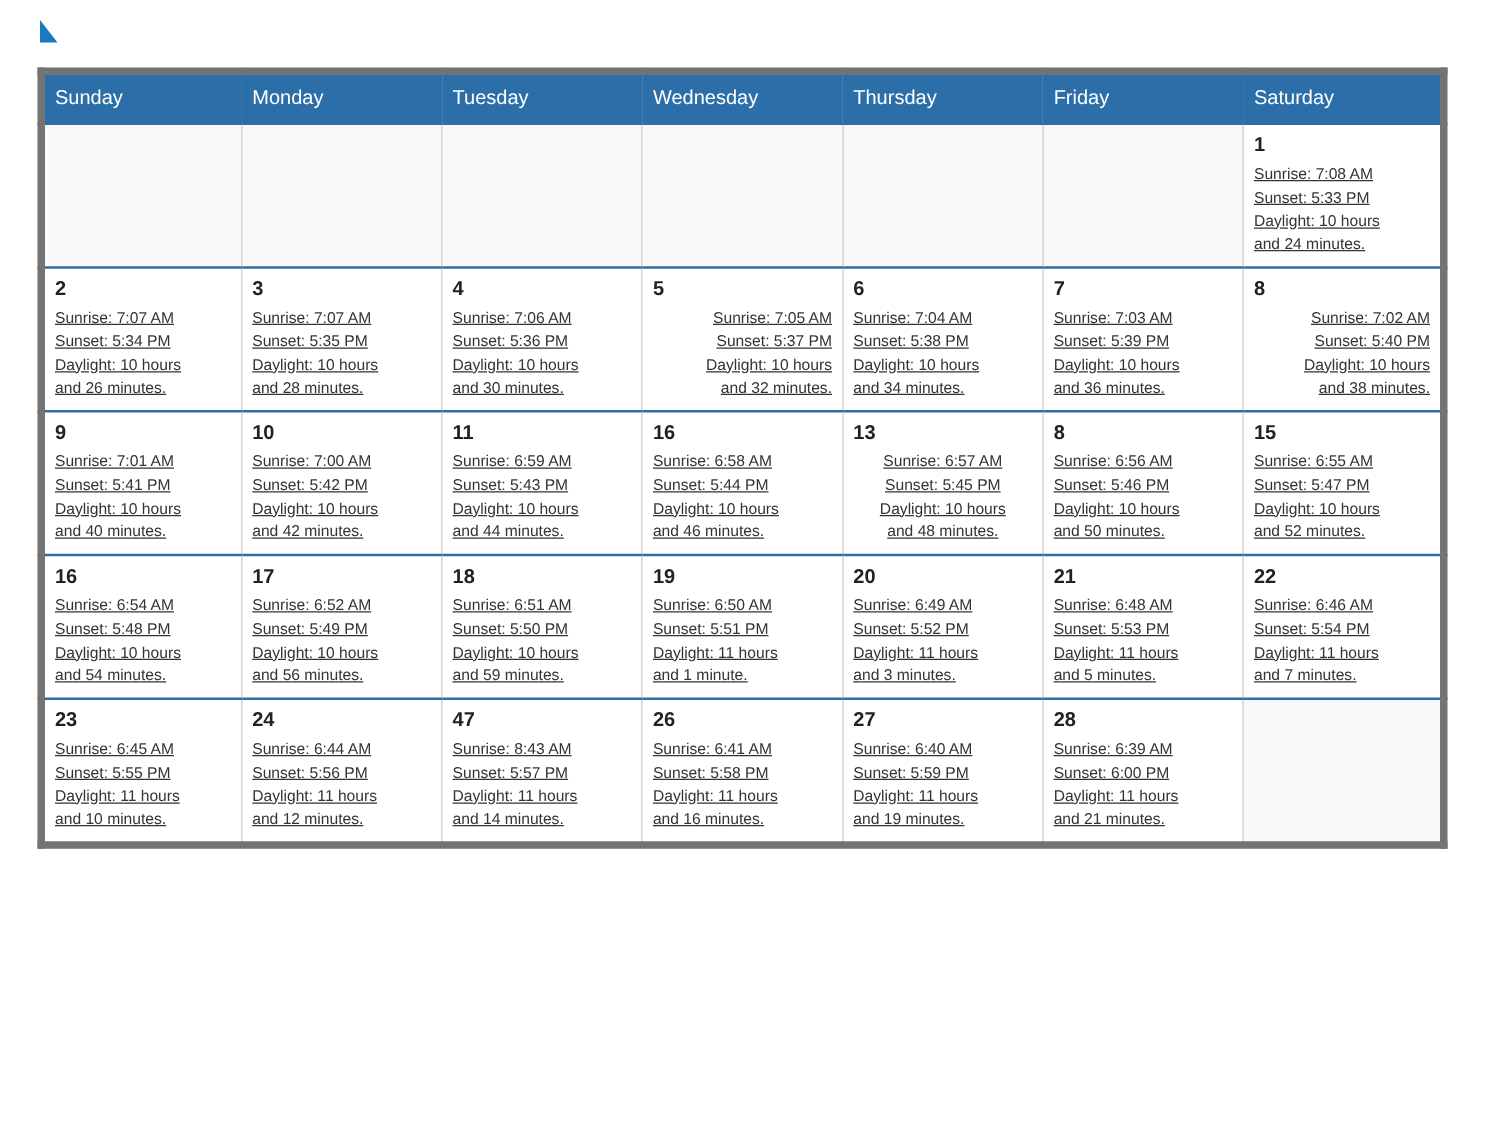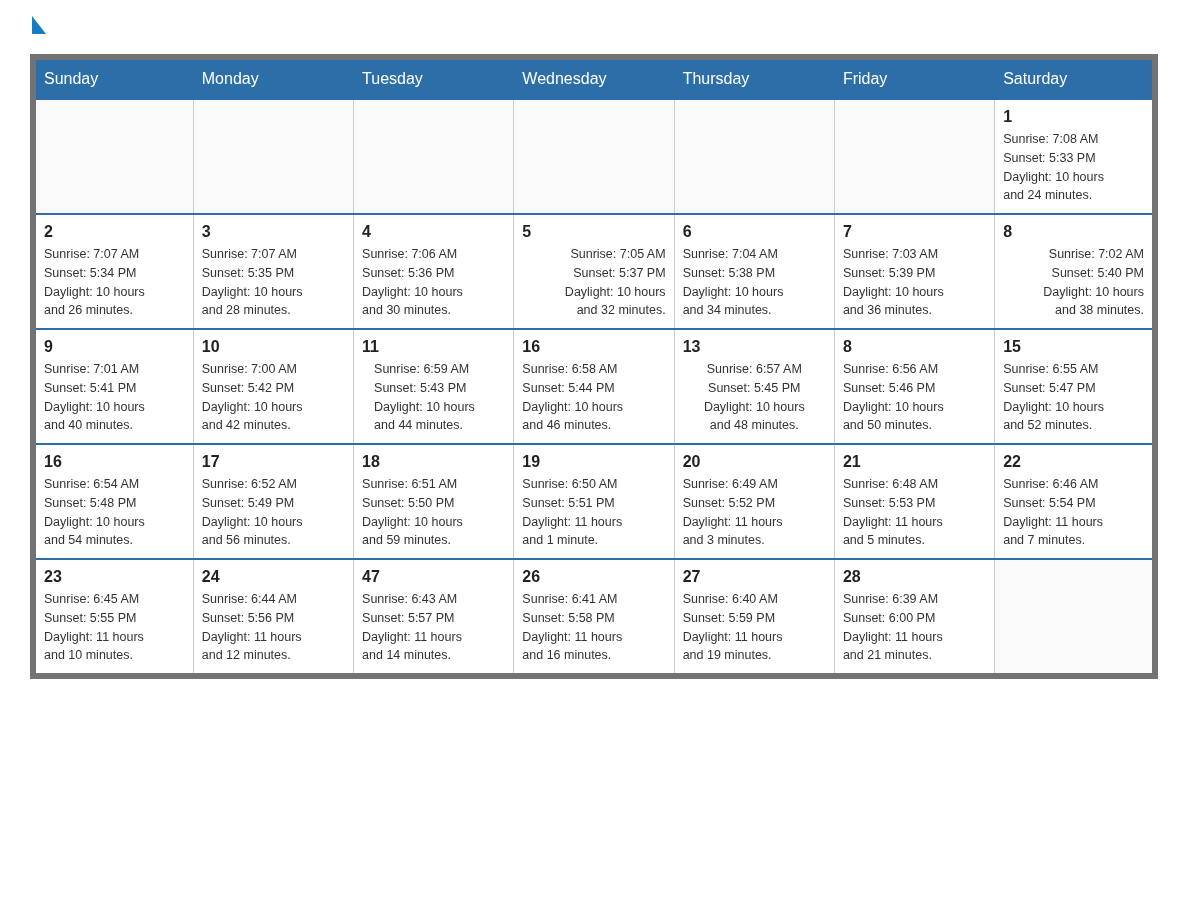--- a/index.html
+++ b/index.html
@@ -58,20 +58,21 @@
       font-size: 16px;
       font-weight: bold;
       color: #222;
       display: block;
       margin-bottom: 4px;
     }
     .calendar td .day-info {
       font-size: 12.5px;
       color: #333;
       line-height: 1.5;
+      text-decoration: underline;
     }
     .calendar tr.week-row td {
       border-top: 2px solid #2c6fa8;
     }
     .empty-cell {
       background: #f9f9f9;
     }
     .logo-general {
       font-size: 30px;
       font-weight: bold;
@@ -210,21 +211,21 @@
         </td>
         <td>
           <span class="day-num">10</span>
           <div class="day-info" style="white-space: pre-line;">Sunrise: 7:00 AM
 Sunset: 5:42 PM
 Daylight: 10 hours
 and 42 minutes.</div>
         </td>
         <td>
           <span class="day-num">11</span>
-          <div class="day-info" style="white-space: pre-line; margin-left: 12px;">Sunrise: 6:59 AM
+          <div class="day-info" style="white-space: pre-line;">Sunrise: 6:59 AM
 Sunset: 5:43 PM
 Daylight: 10 hours
 and 44 minutes.</div>
         </td>
         <td>
           <span class="day-num">16</span>
           <div class="day-info" style="white-space: pre-line;">Sunrise: 6:58 AM
 Sunset: 5:44 PM
 Daylight: 10 hours
 and 46 minutes.</div>
@@ -312,21 +313,21 @@
         </td>
         <td>
           <span class="day-num">24</span>
           <div class="day-info" style="white-space: pre-line;">Sunrise: 6:44 AM
 Sunset: 5:56 PM
 Daylight: 11 hours
 and 12 minutes.</div>
         </td>
         <td>
           <span class="day-num">47</span>
-          <div class="day-info" style="white-space: pre-line;">Sunrise: 6:43 AM
+          <div class="day-info" style="white-space: pre-line;">Sunrise: 8:43 AM
 Sunset: 5:57 PM
 Daylight: 11 hours
 and 14 minutes.</div>
         </td>
         <td>
           <span class="day-num">26</span>
           <div class="day-info" style="white-space: pre-line;">Sunrise: 6:41 AM
 Sunset: 5:58 PM
 Daylight: 11 hours
 and 16 minutes.</div>

